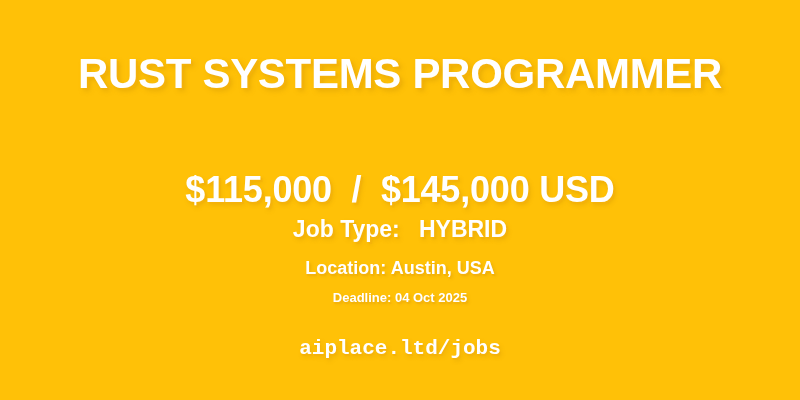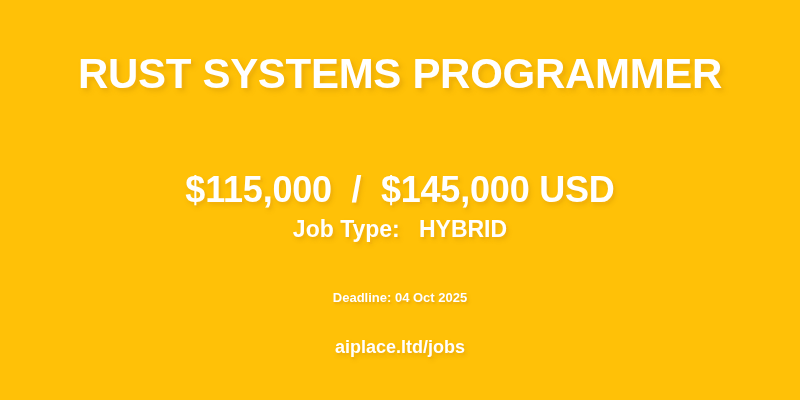--- a/index.html
+++ b/index.html
@@ -71,34 +71,36 @@
   #deadline-line {
     top: 291px;
     font-size: 13px;
     text-shadow: 1px 2px 0 rgba(245, 178, 10, 0.85),
                  2px 2px 3px rgba(190, 135, 0, 0.3);
   }
 
   
   #url-line {
     top: 338px;
-    font-size: 18px;
+    font-size: 21px;
     text-shadow: 1px 2px 0 rgba(245, 178, 10, 0.85),
                  2px 3px 4px rgba(190, 135, 0, 0.3);
+    font-family: Liberation Mono, monospace;
   }
 </style>
 </head>
 <body>
 
 <div id="job-card">
 
   <div class="line" id="job-title">RUST SYSTEMS PROGRAMMER</div>
 
   <div class="line" id="salary-line">$115,000  /  $145,000 USD</div>
 
   <div class="line" id="jobtype-line">Job Type:   HYBRID</div>
 
+  <div class="line" id="location-line">Location: Austin, USA</div>
 
   <div class="line" id="deadline-line">Deadline: 04 Oct 2025</div>
 
   <div class="line" id="url-line">aiplace.ltd/jobs</div>
 
 </div>
 
 </body></html>

